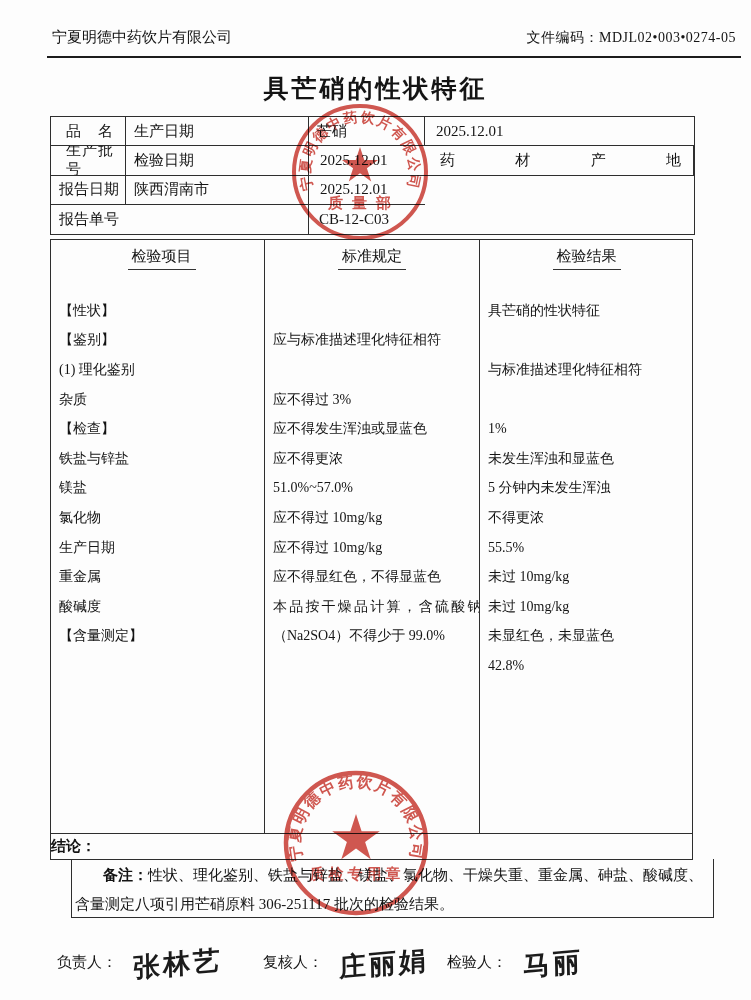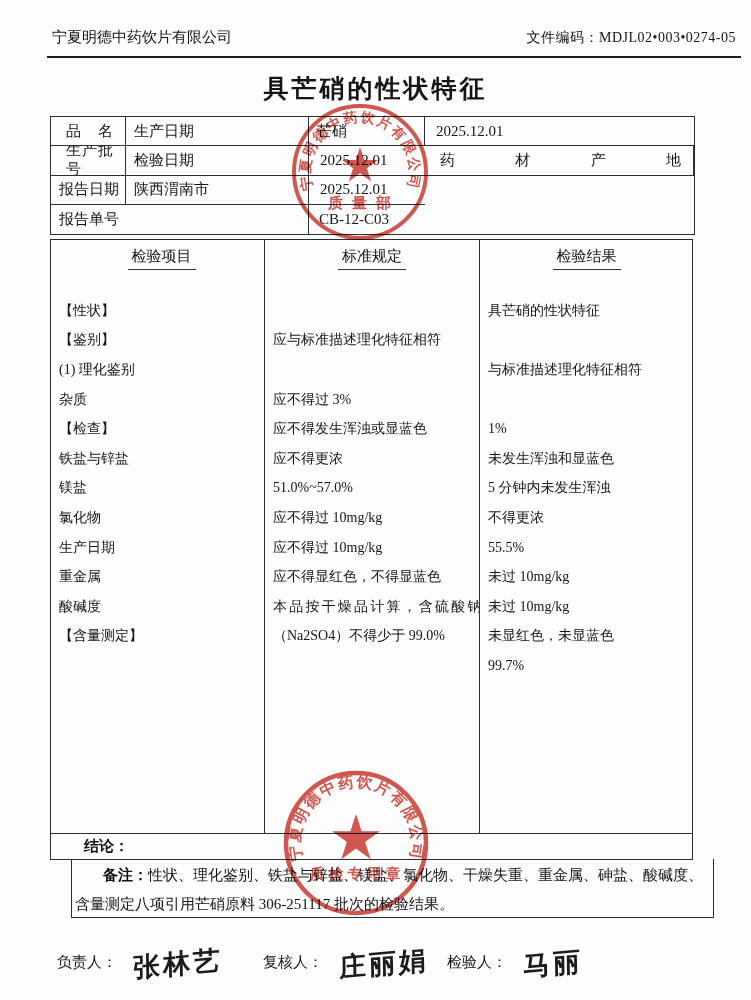--- a/index.html
+++ b/index.html
@@ -33,21 +33,21 @@
   .col-std{left:214px;width:214px;}
   .col-res{left:429px;width:213px;}
   .th{height:36px;display:flex;align-items:center;justify-content:center;font-size:15px;}
   .th span{border-bottom:1px solid #333;padding:0 4px 3px 4px;}
   .col-item .th{justify-content:flex-start;padding-left:8px;}
   .gap{height:20px;}
   .ln{height:29.6px;display:flex;align-items:center;padding-left:8px;font-size:14px;white-space:nowrap;}
   .ln.ls{letter-spacing:2.2px;}
   
   .concl{position:absolute;left:50px;top:833px;width:643px;height:27px;border:1px solid #2e2e2e;box-sizing:border-box;
-         display:flex;align-items:center;padding-left:33px;font-size:15px;}
+         display:flex;align-items:center;font-size:15px;}
   .remark{position:absolute;left:50px;top:859px;width:643px;height:59px;border:1px solid #2e2e2e;border-top:none;box-sizing:border-box;
           font-size:15px;line-height:29px;padding:2px 6px 0 3px;margin-left:21px;}
   .remark .l1{text-indent:28px;}
   b.lbl{font-weight:bold;}
   
   .sigrow{position:absolute;left:50px;top:936px;width:660px;height:60px;font-size:15px;}
   .siggrp{position:absolute;top:10px;white-space:nowrap;}
   .sg1{left:7px;} .sg2{left:213px;} .sg3{left:397px;}
   .sig{display:inline-block;font-size:27px;font-weight:bold;letter-spacing:3px;color:#1b1b1b;
        transform:rotate(-5deg) skewX(-4deg);margin-left:16px;vertical-align:-6px;}
@@ -146,21 +146,21 @@
       <div class="ln">与标准描述理化特征相符</div>
       <div class="ln"></div>
       <div class="ln">1%</div>
       <div class="ln">未发生浑浊和显蓝色</div>
       <div class="ln">5 分钟内未发生浑浊</div>
       <div class="ln">不得更浓</div>
       <div class="ln">55.5%</div>
       <div class="ln">未过 10mg/kg</div>
       <div class="ln">未过 10mg/kg</div>
       <div class="ln">未显红色，未显蓝色</div>
-      <div class="ln">99.7%</div>
+      <div class="ln">42.8%</div>
     </div>
   </div>
 
   <div class="concl">
     <b class="lbl">结论：</b>
   </div>
 
   <div class="remark">
     <div class="l1"><b class="lbl">备注：</b><span>性状、理化鉴别、铁盐与锌盐、镁盐、氯化物、干燥失重、重金属、砷盐、酸碱度、</span></div>
     <div class="l2">含量测定八项引用芒硝原料 306-251117 批次的检验结果。</div>

